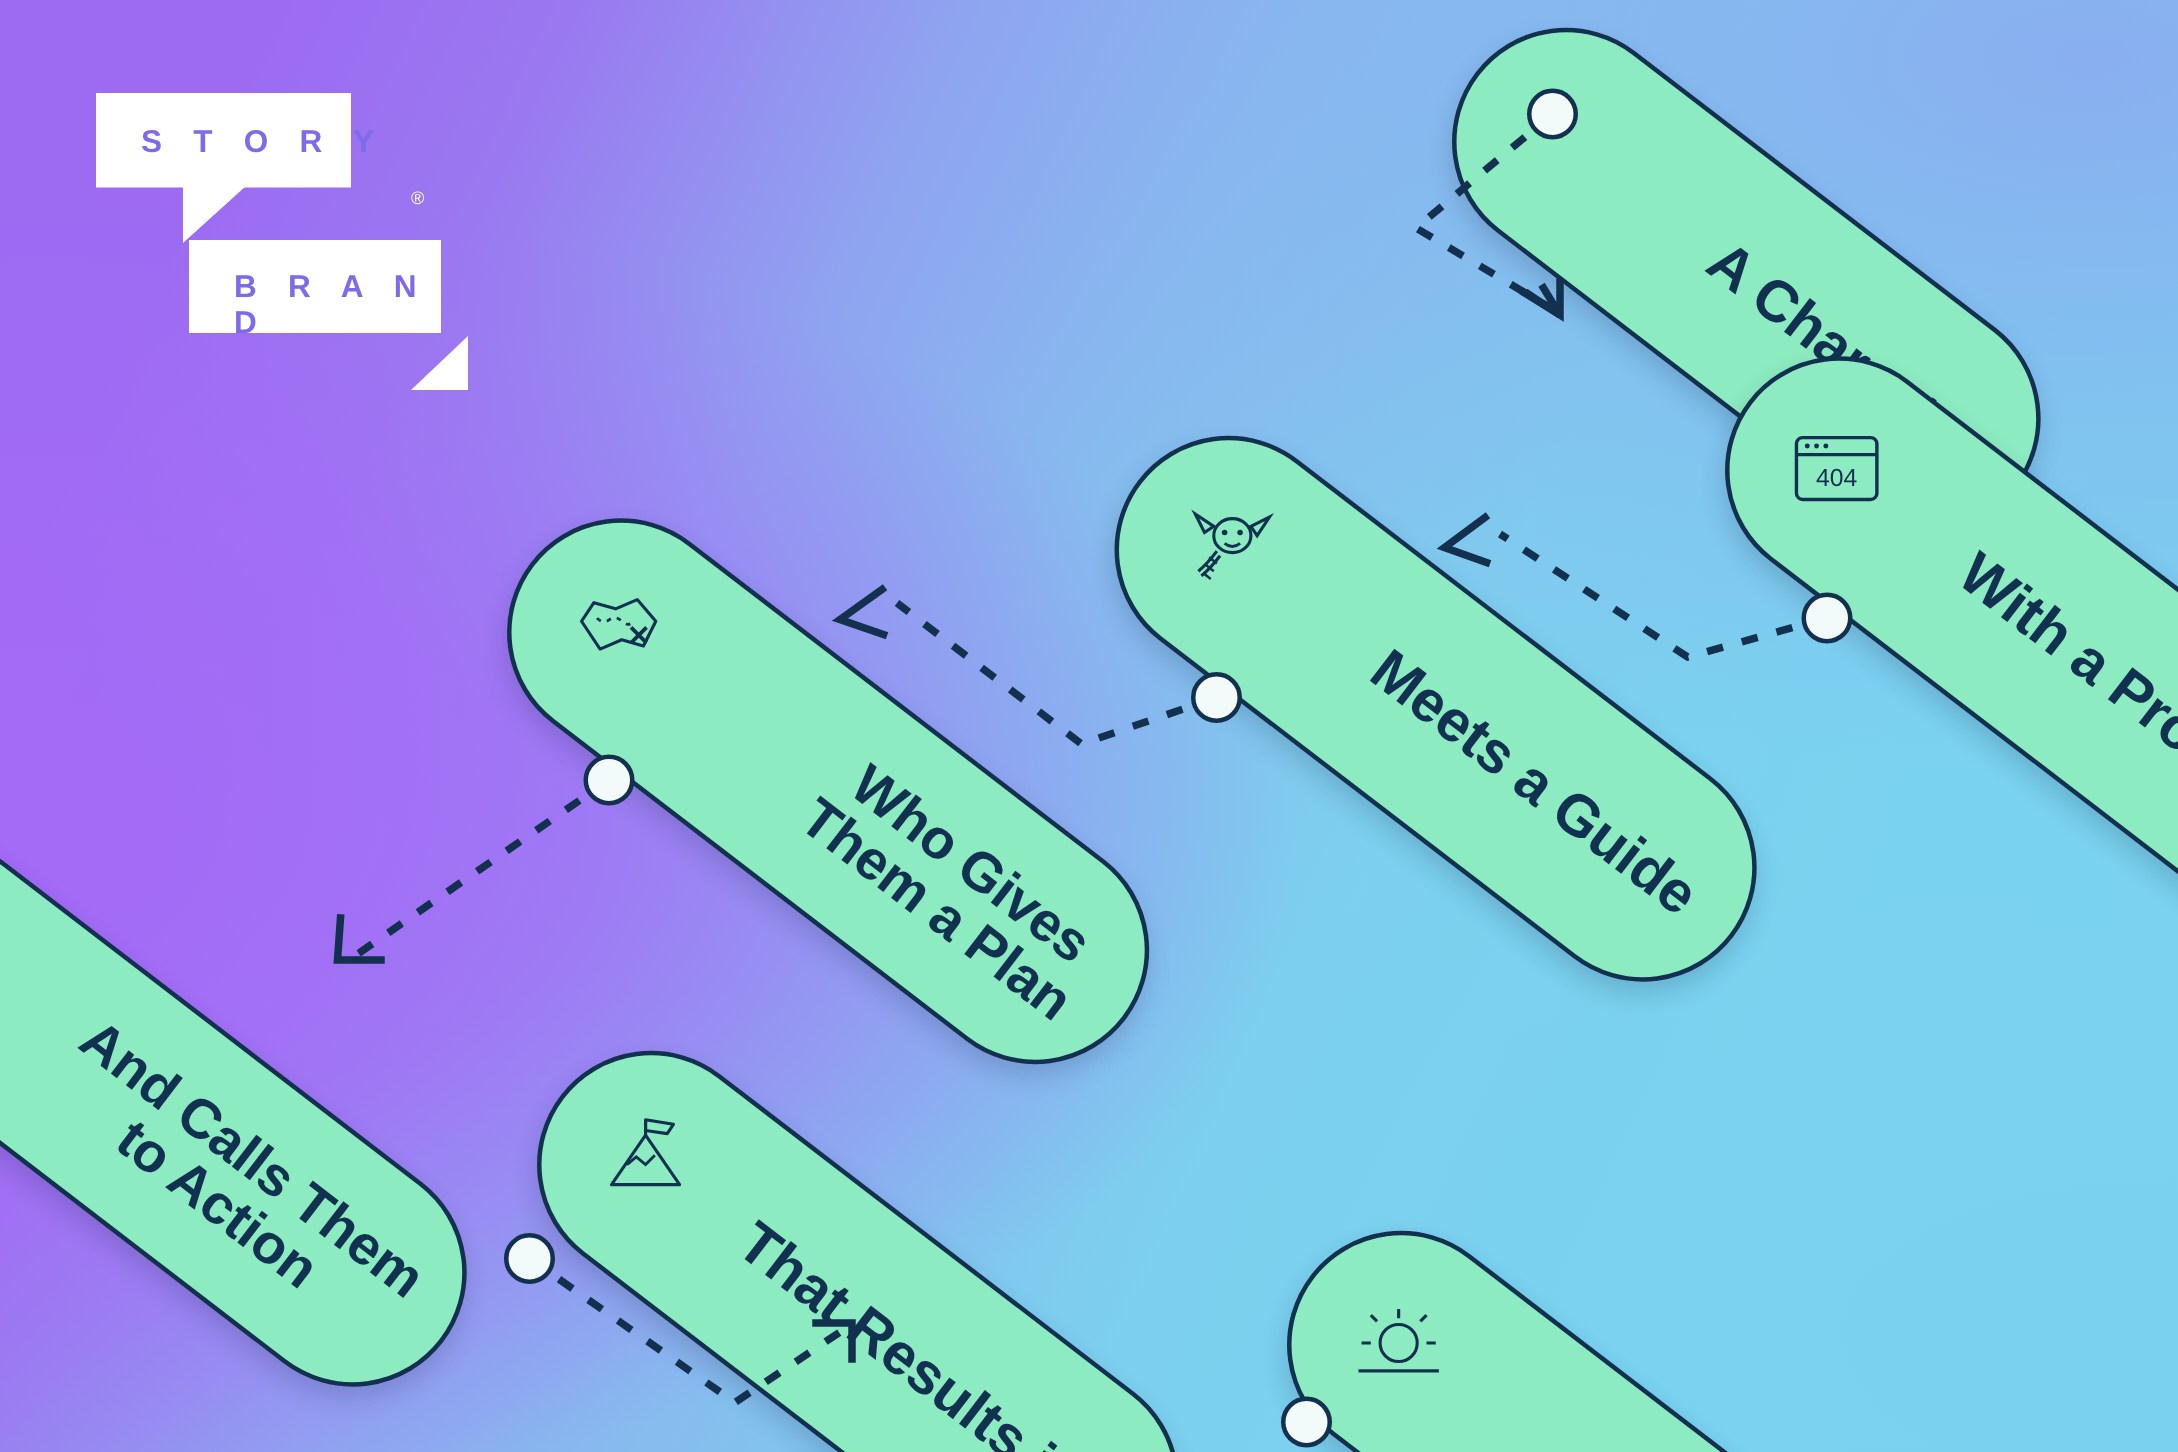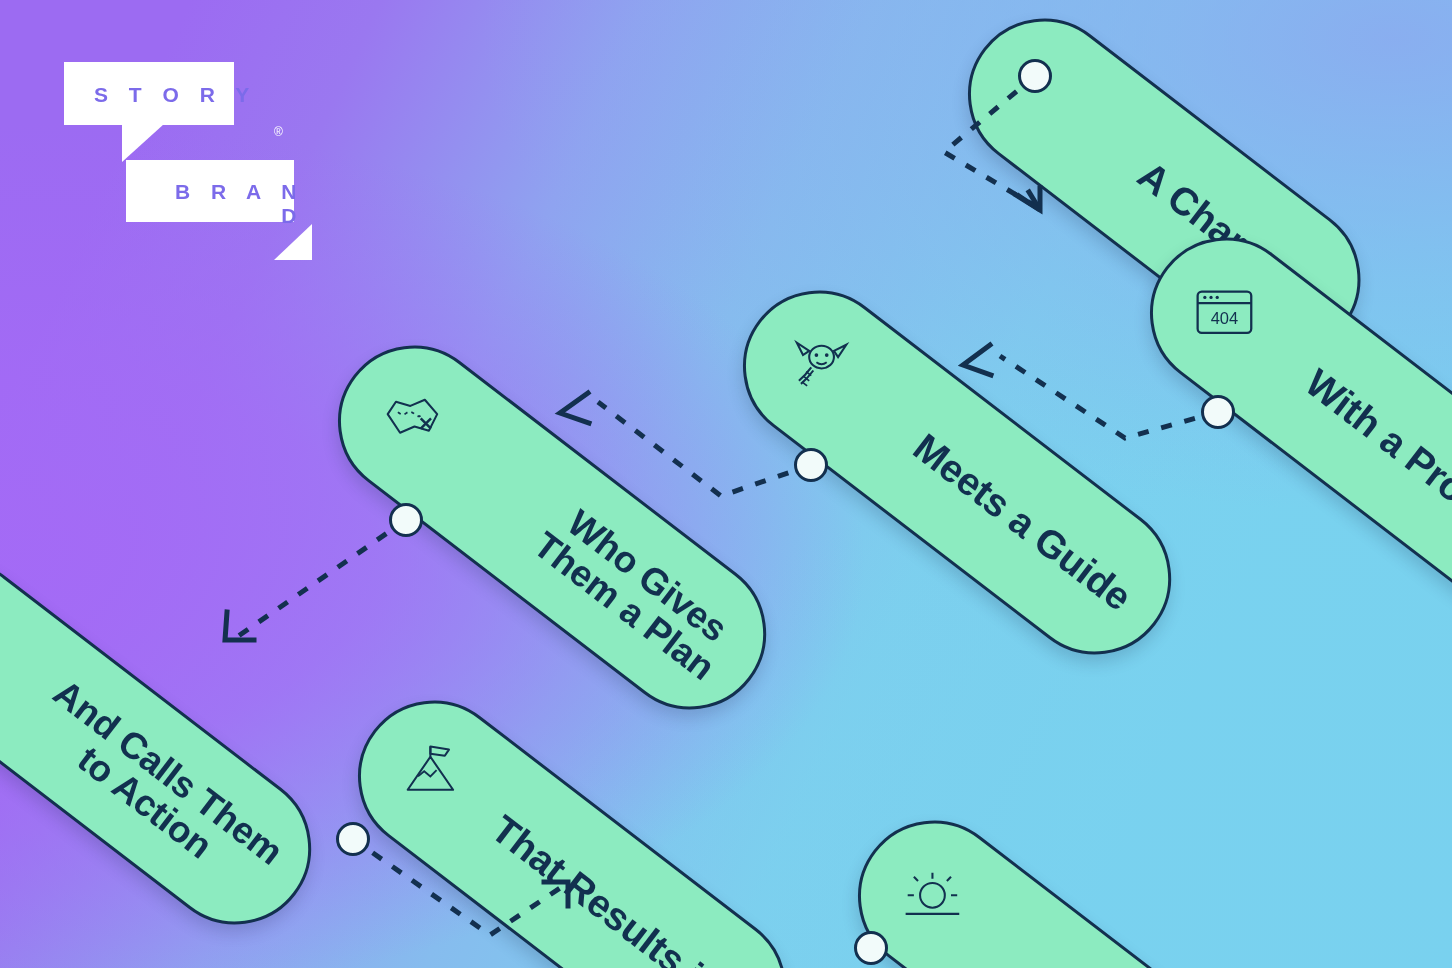--- a/index.html
+++ b/index.html
@@ -136,21 +136,21 @@
     border-left: 38px solid transparent;
   }
   .logo-word {
     position: absolute;
     color: #7C6BEA;
     font-weight: 700;
     font-size: 21px;
     letter-spacing: 7.5px;
   }
   #word-story { left: 30px; top: 21px; text-align: right; }
-  #word-brand { left: 92px; top: 118px; text-align: right; }
+  #word-brand { left: 92px; top: 118px; }
   #reg-mark {
     position: absolute;
     left: 210px; top: 64px;
     color: #ffffff;
     font-size: 12px;
     line-height: 1;
   }
 </style>
 </head>
 <body>

